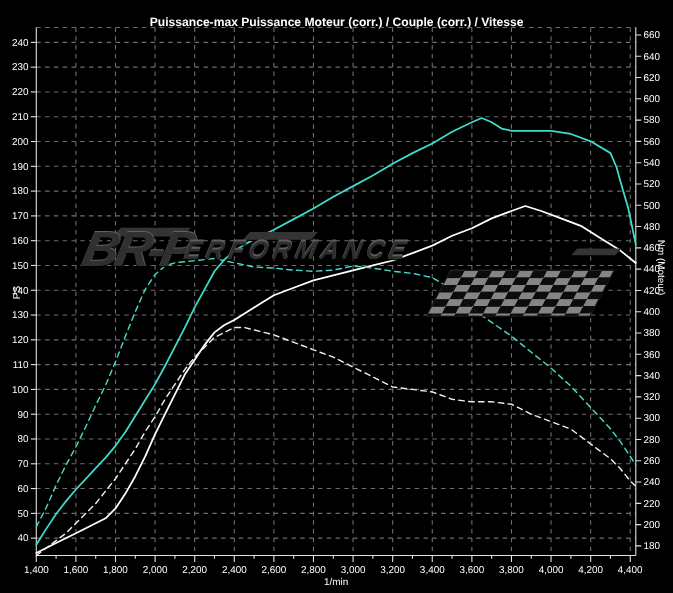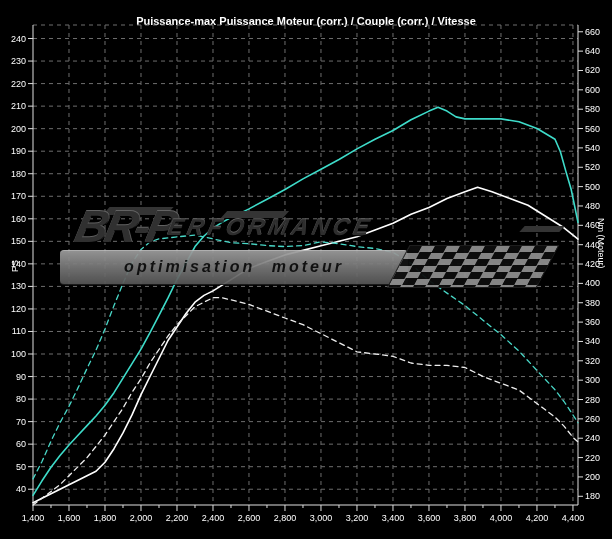--- a/index.html
+++ b/index.html
@@ -249,21 +249,19 @@
       <polyline points="33.0,505.0 42.0,498.2 51.0,491.5 60.0,484.7 69.0,475.7 78.0,466.7 87.0,457.7 96.0,446.4 105.0,435.1 114.0,421.6 123.0,408.1 132.0,392.3 141.0,378.8 150.0,363.0 159.0,349.5 168.0,336.0 177.0,324.7 186.0,315.7 195.0,306.7 204.0,302.2 213.0,297.7 222.0,297.7 231.0,299.9 249.0,304.4 267.0,311.2 285.0,318.0 303.0,324.7 321.0,333.7 339.0,342.7 357.0,351.8 375.0,354.0 393.0,356.3 411.0,363.0 429.0,365.3 447.0,365.3 465.0,367.5 474.0,372.0 483.0,376.5 501.0,383.3 519.0,390.1 537.0,403.6 555.0,417.1 564.0,426.1 573.0,437.4 578.0,441.9" fill="none" stroke="#eeeeee" stroke-width="1.3" stroke-dasharray="5 4" stroke-linejoin="round" stroke-linecap="round"></polyline>
     </svg>
 
   <div class="wm">
     <div class="wm-logo">
       <span class="slab slab1"></span>
       <span class="slab slab2"></span>
       <span class="slab slab3"></span>
       <span class="brp">BR-P</span><span class="erf">ERFORMANCE</span>
     </div>
-    <div class="wm-band">
-      <span class="tagline">optimisation moteur</span>
-    </div>
     <div class="checker"></div>
   </div>
 
   <div class="ylab-left">PS</div>
   <div class="ylab-right">Nm (Moteur)</div>
+  <div class="xlab">1/min</div>
 </div>
 
 </body></html>

